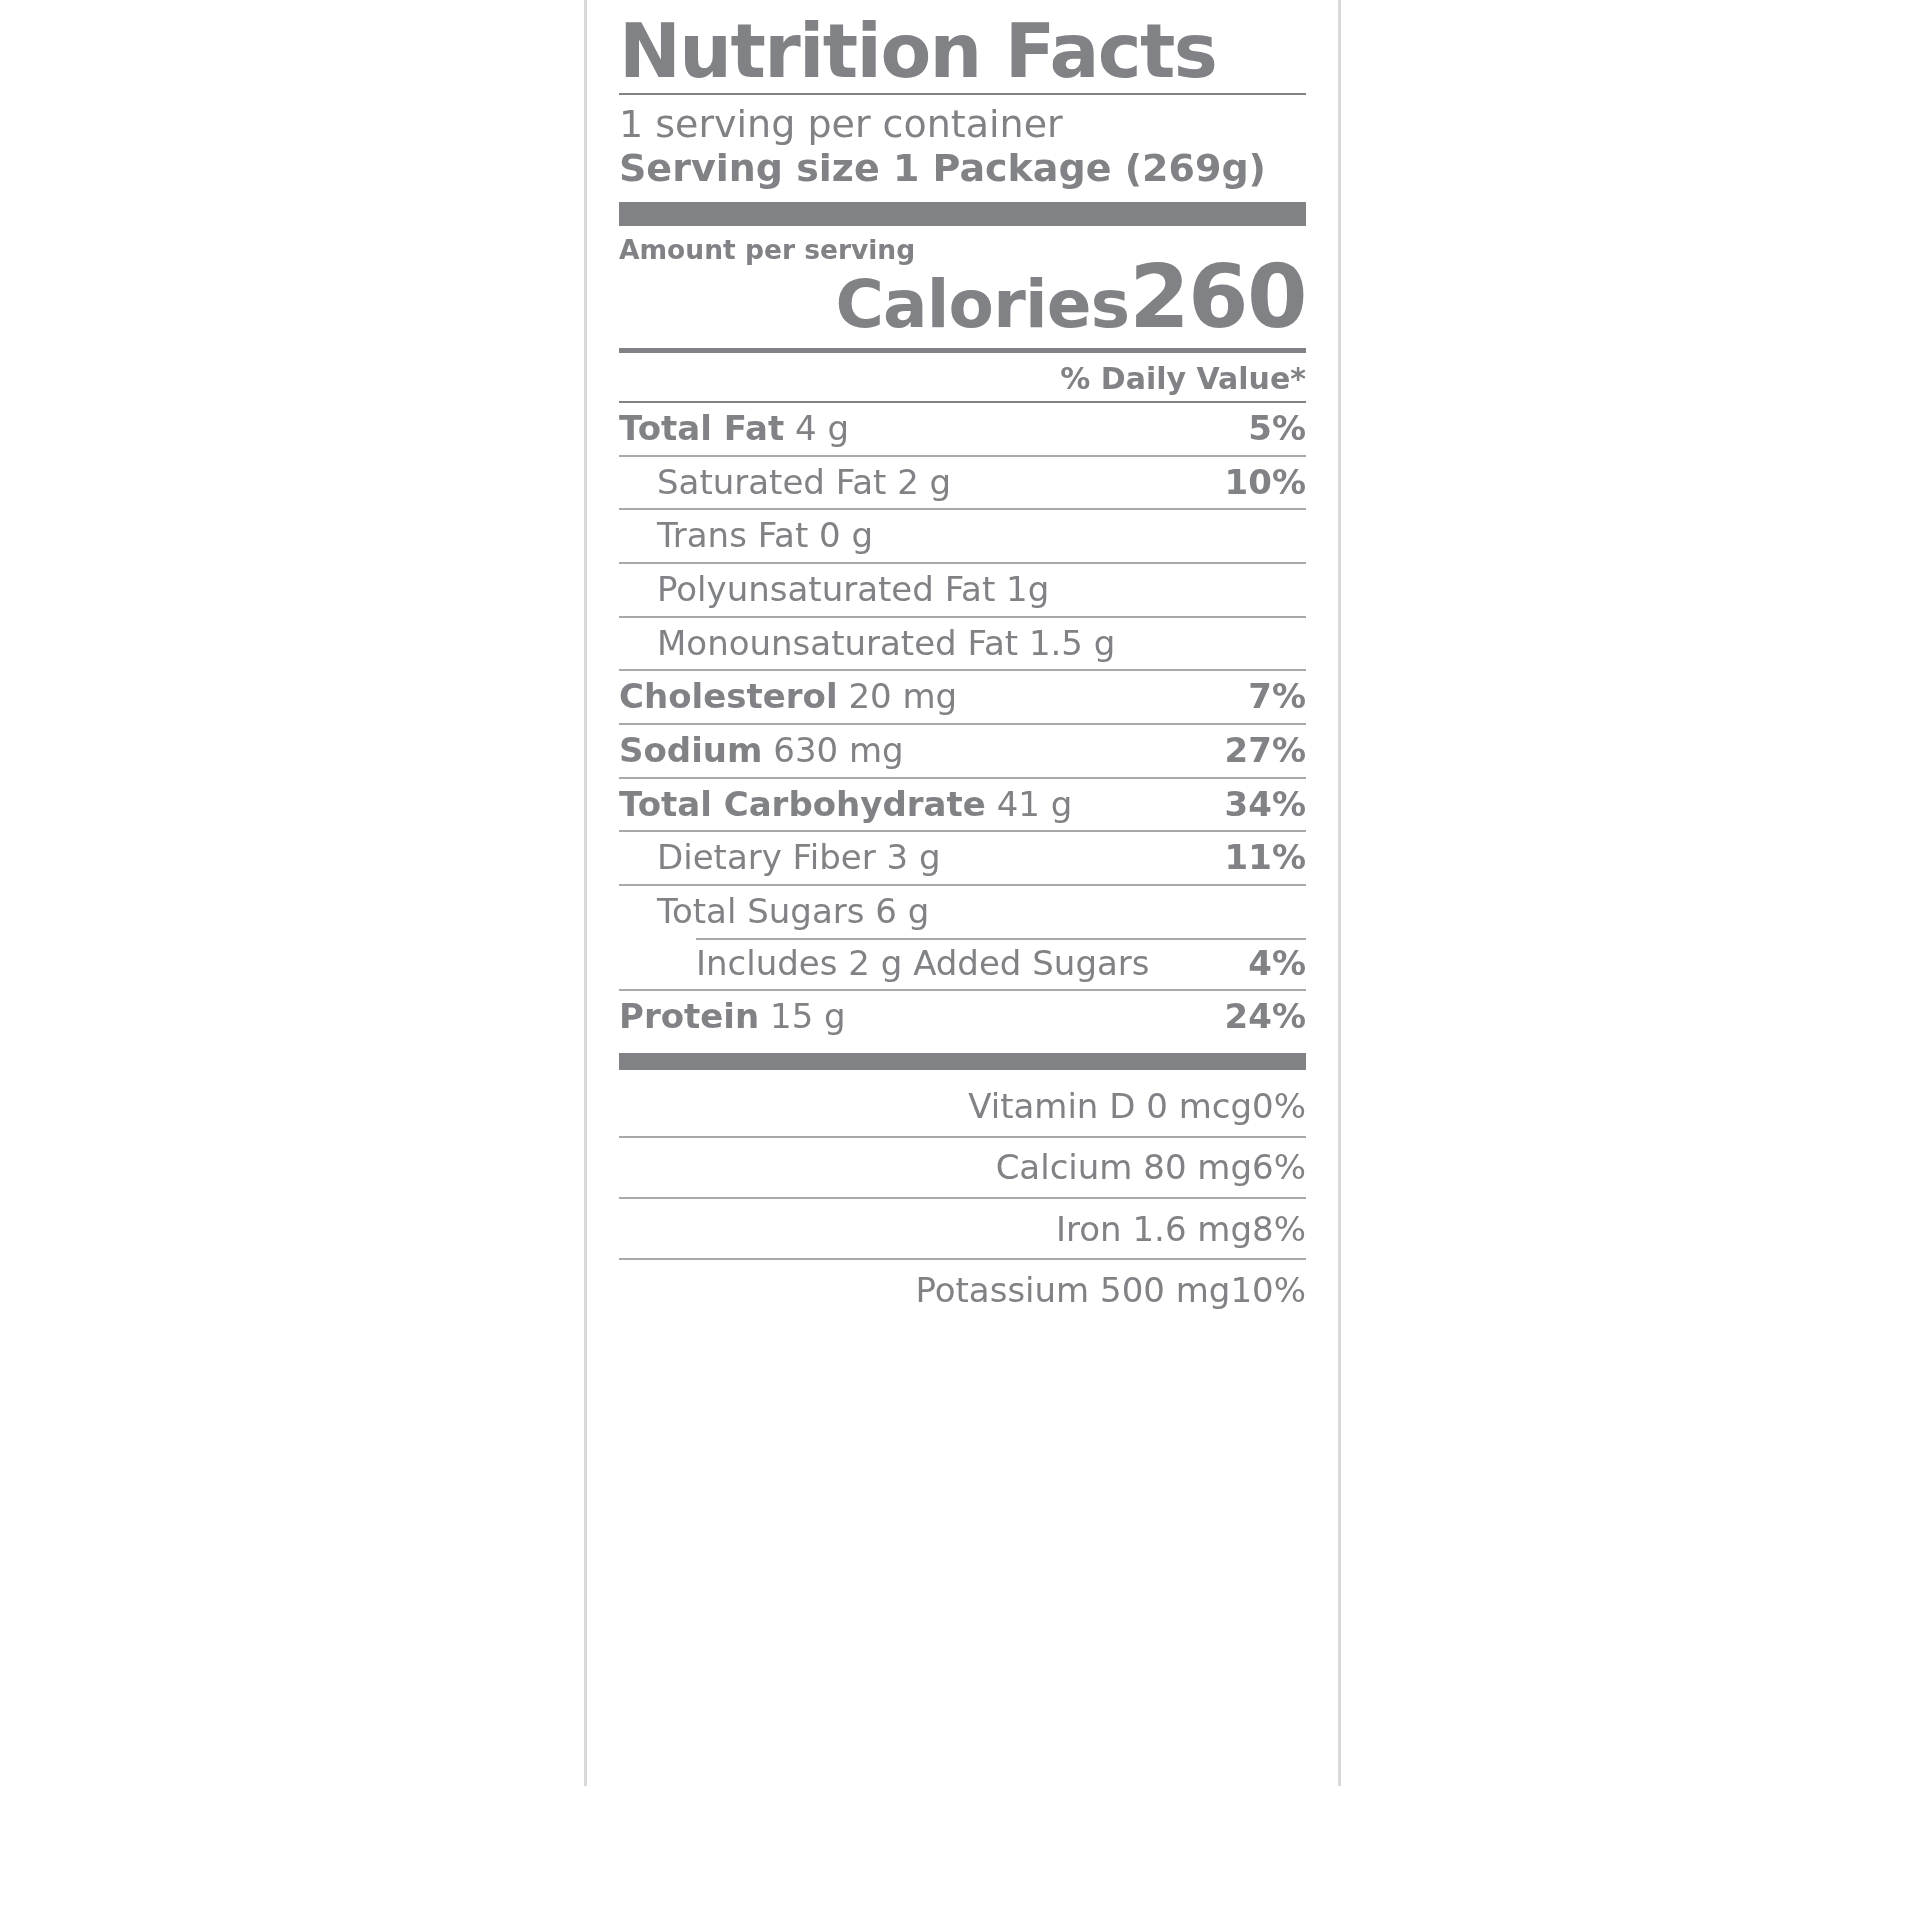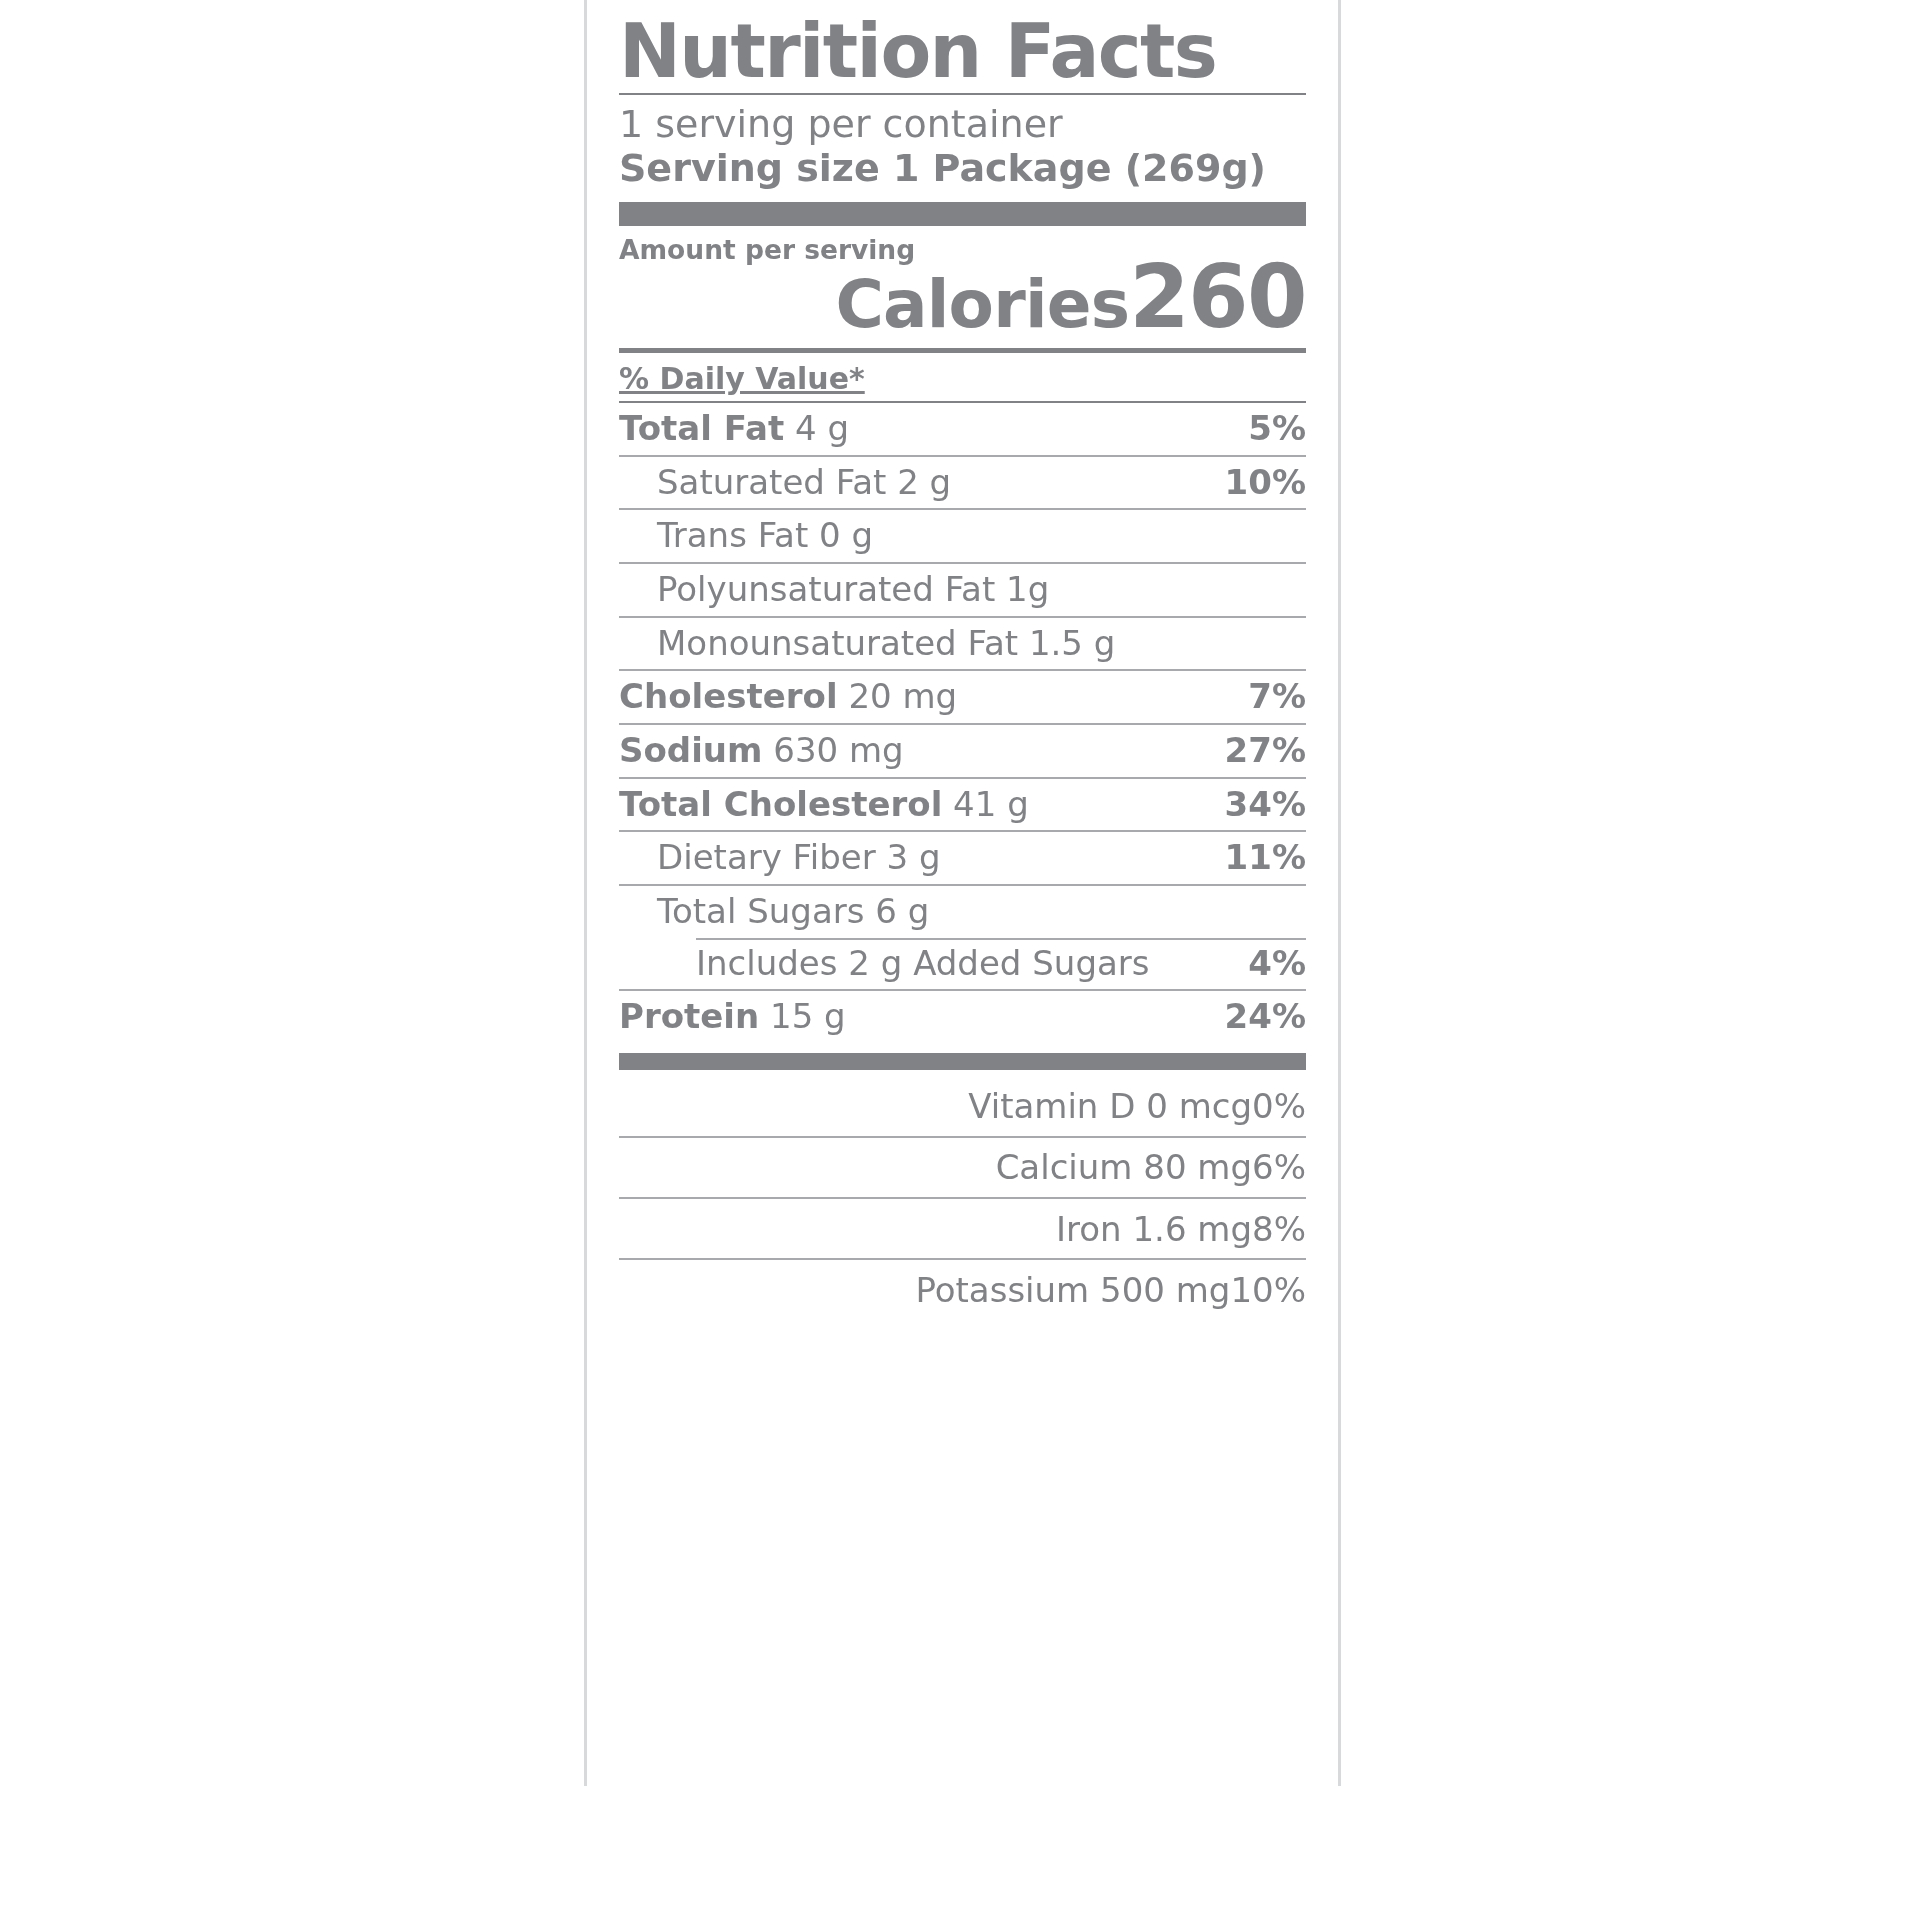--- a/index.html
+++ b/index.html
@@ -100,26 +100,25 @@
   }
   .calories-value {
     font-size: 87px;
     font-weight: bold;
     letter-spacing: -1.6px;
     color: #808285;
     line-height: 1;
   }
 
   .dv-header {
-    text-align: left;
+    text-align: right;
     font-size: 30px;
     font-weight: bold;
     color: #808285;
     margin: 8px 0 4.8px 0;
-    text-decoration: underline;
   }
 
   .row {
     display: flex;
     justify-content: space-between;
     align-items: baseline;
     border-top: 2.4px solid #a7a9ac;
     padding: 8px 0 8px 0;
     font-size: 34px;
     color: #808285;
@@ -221,21 +220,21 @@
         <div class="left"><span class="bold">Cholesterol</span> <span>20 mg</span></div>
         <div class="right">7%</div>
       </div>
 
       <div class="row">
         <div class="left"><span class="bold">Sodium</span> <span>630 mg</span></div>
         <div class="right">27%</div>
       </div>
 
       <div class="row">
-        <div class="left"><span class="bold">Total Cholesterol</span> <span>41 g</span></div>
+        <div class="left"><span class="bold">Total Carbohydrate</span> <span>41 g</span></div>
         <div class="right">34%</div>
       </div>
 
       <div class="row">
         <div class="left indent1"><span>Dietary Fiber</span> <span>3 g</span></div>
         <div class="right">11%</div>
       </div>
 
       <div class="row">
         <div class="left indent1"><span>Total Sugars</span> <span>6 g</span></div>

